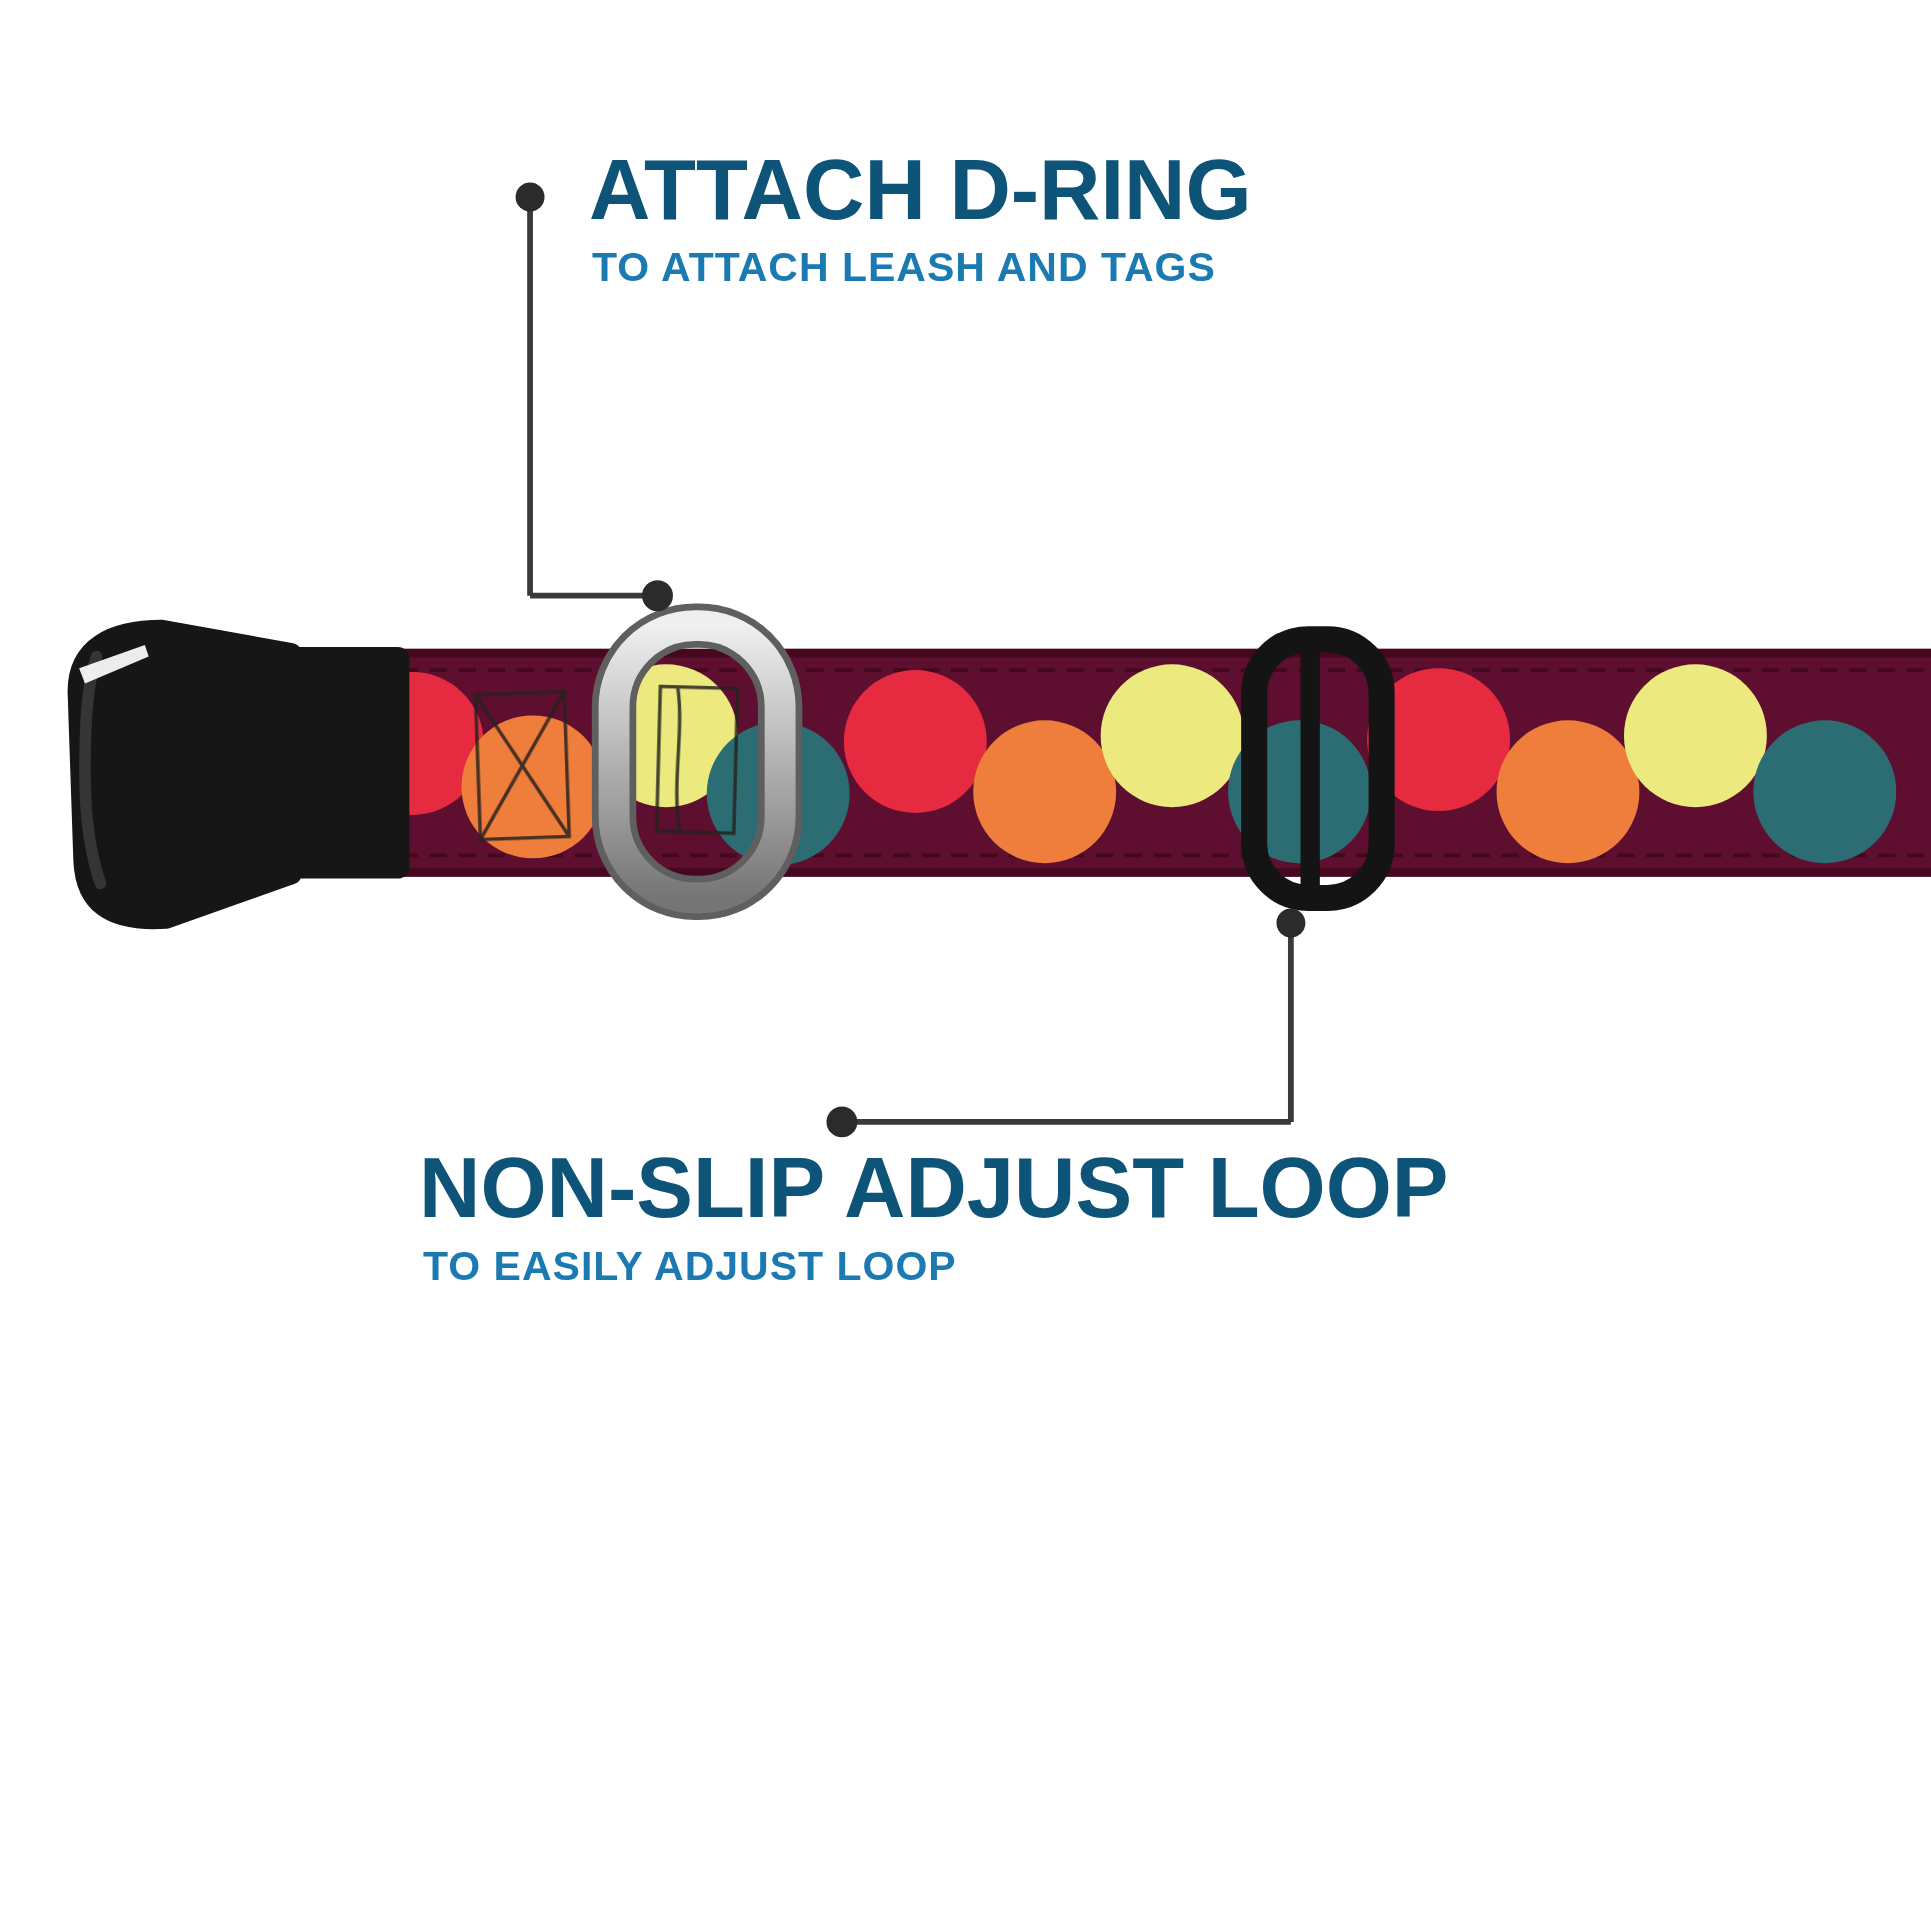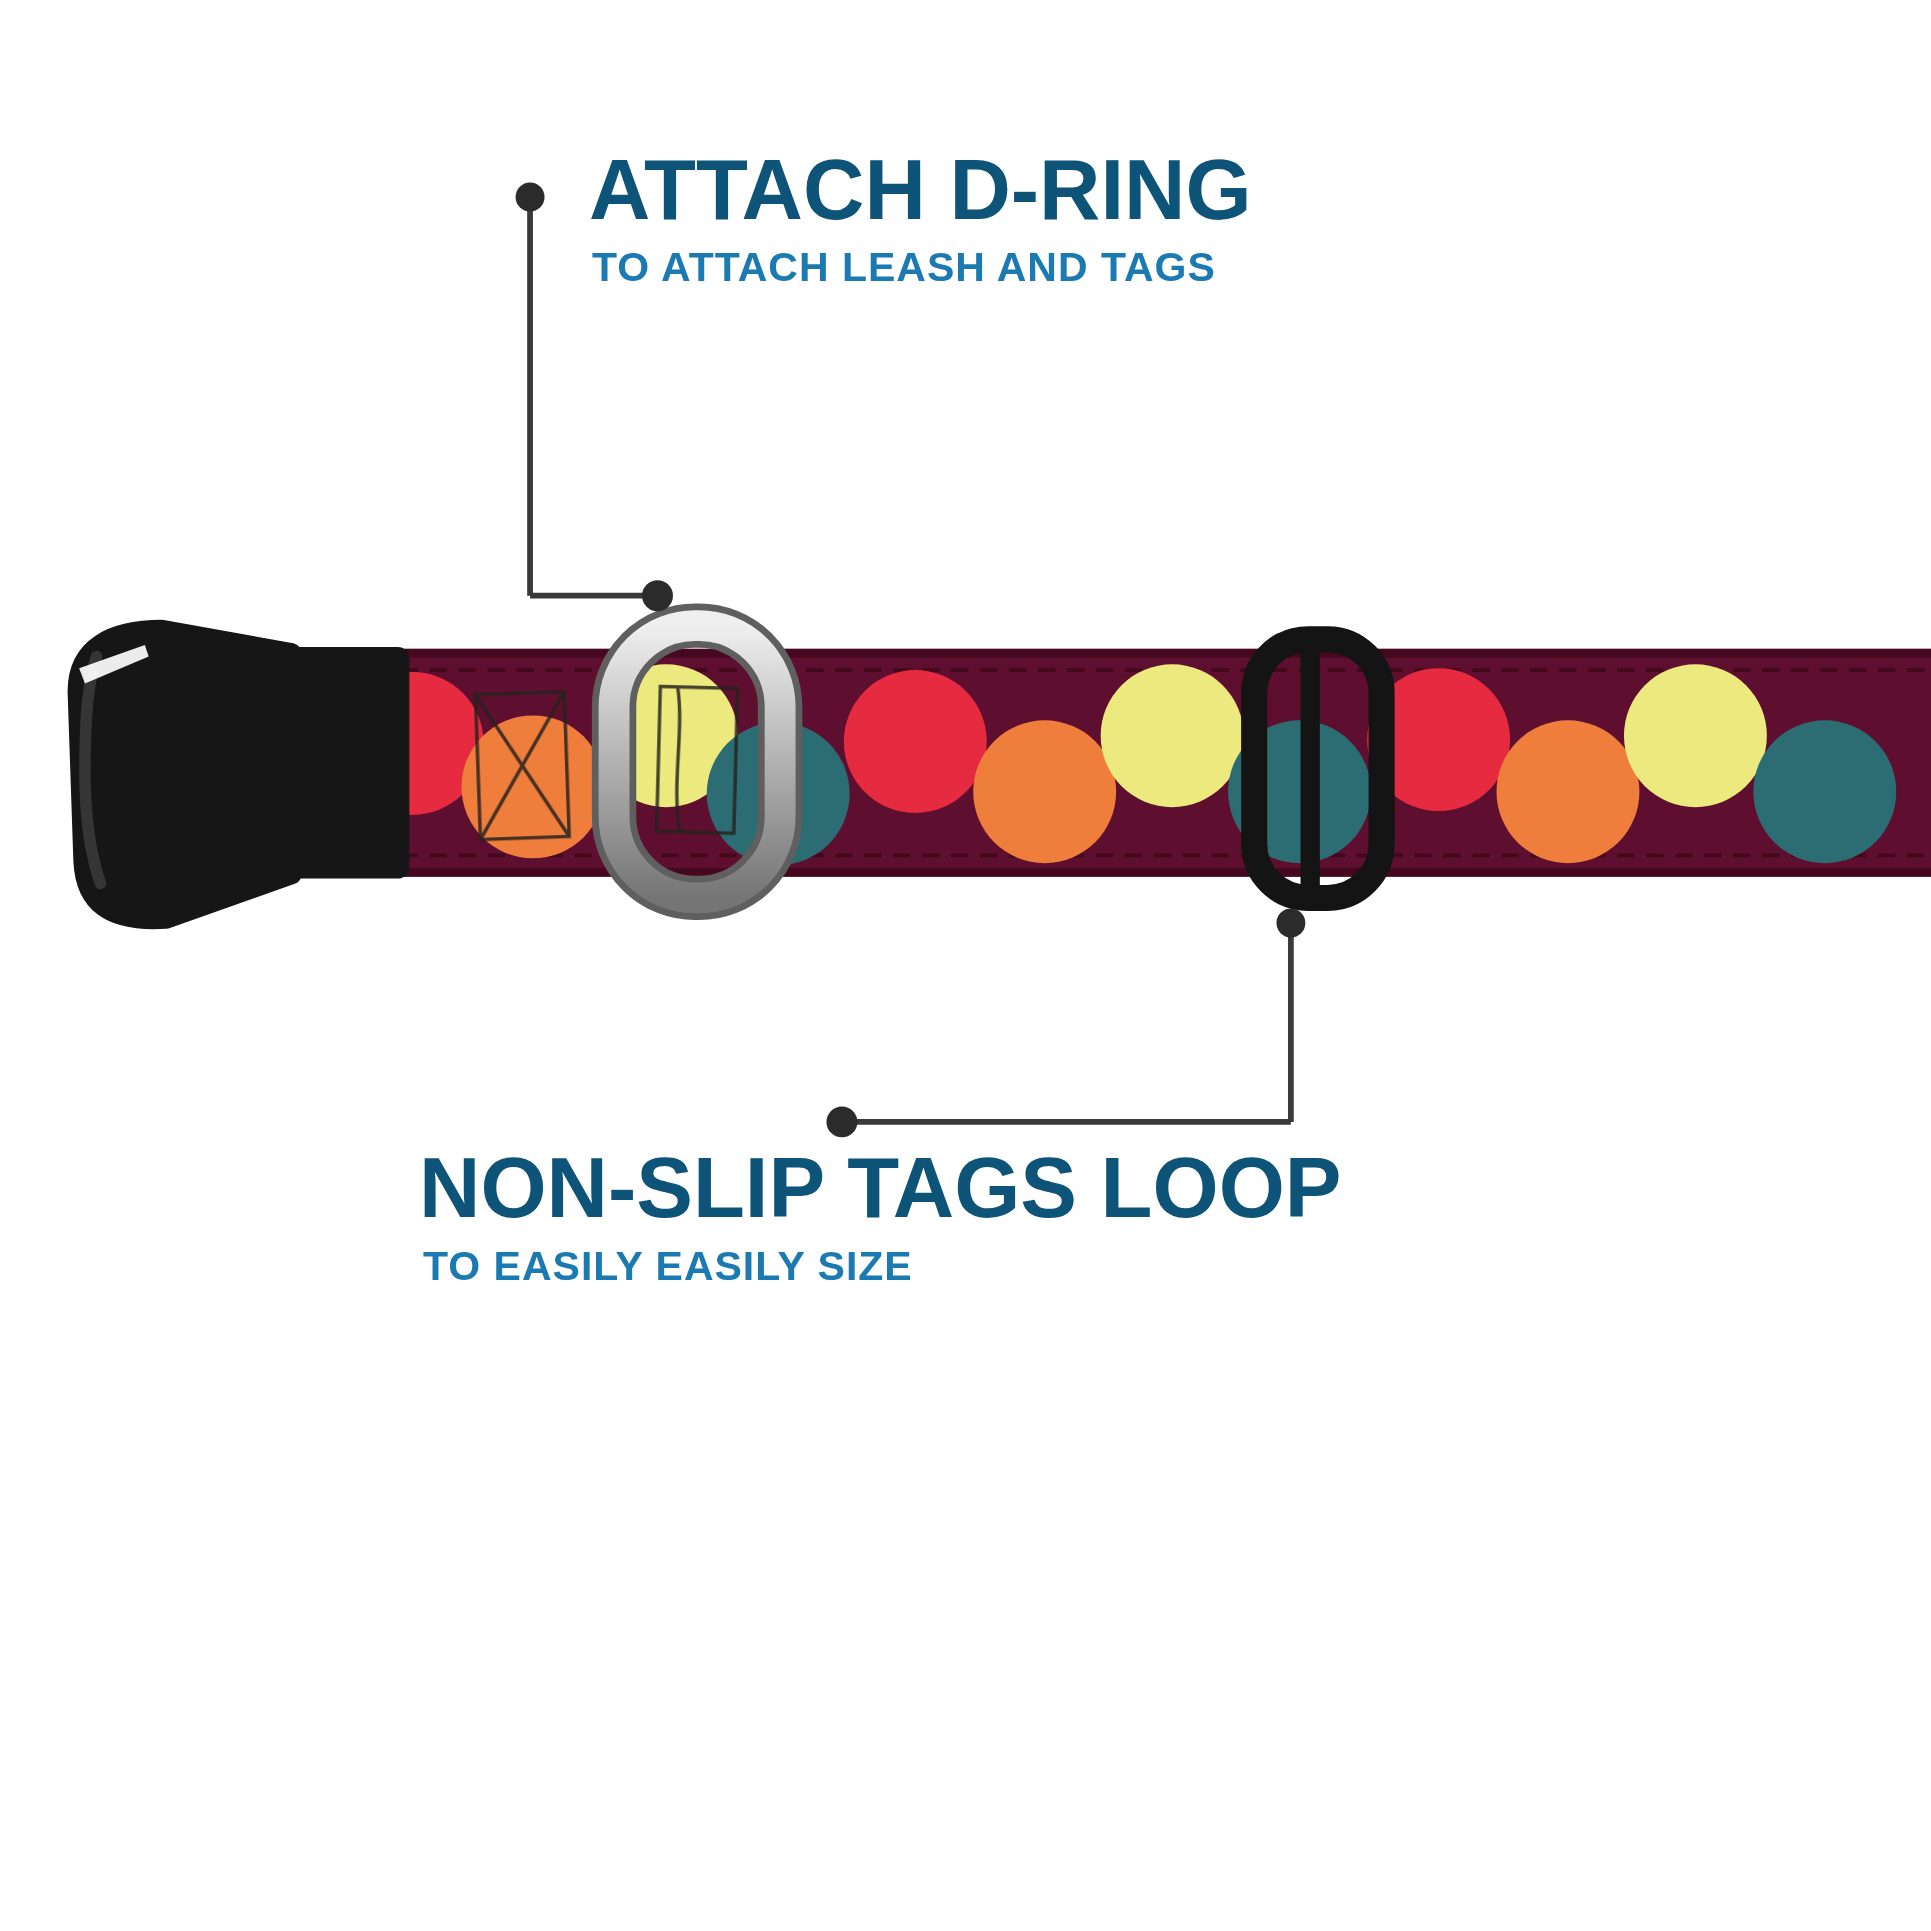--- a/index.html
+++ b/index.html
@@ -138,15 +138,15 @@
     <line class="callout-line" x1="1337" y1="1162" x2="872" y2="1162"></line>
     <circle class="callout-dot" cx="549" cy="204" r="15"></circle>
     <circle class="callout-dot" cx="681" cy="617" r="16"></circle>
     <circle class="callout-dot" cx="1337" cy="956" r="15"></circle>
     <circle class="callout-dot" cx="872" cy="1162" r="16"></circle>
   </g>
 </svg>
 
 <div id="top-title" class="callout-title">ATTACH D-RING</div>
 <div id="top-sub" class="callout-sub">TO ATTACH LEASH AND TAGS</div>
-<div id="bottom-title" class="callout-title">NON-SLIP TAGS LOOP</div>
-<div id="bottom-sub" class="callout-sub">TO EASILY EASILY SIZE</div>
+<div id="bottom-title" class="callout-title">NON-SLIP ADJUST LOOP</div>
+<div id="bottom-sub" class="callout-sub">TO EASILY ADJUST LOOP</div>
 
 
 </body></html>

